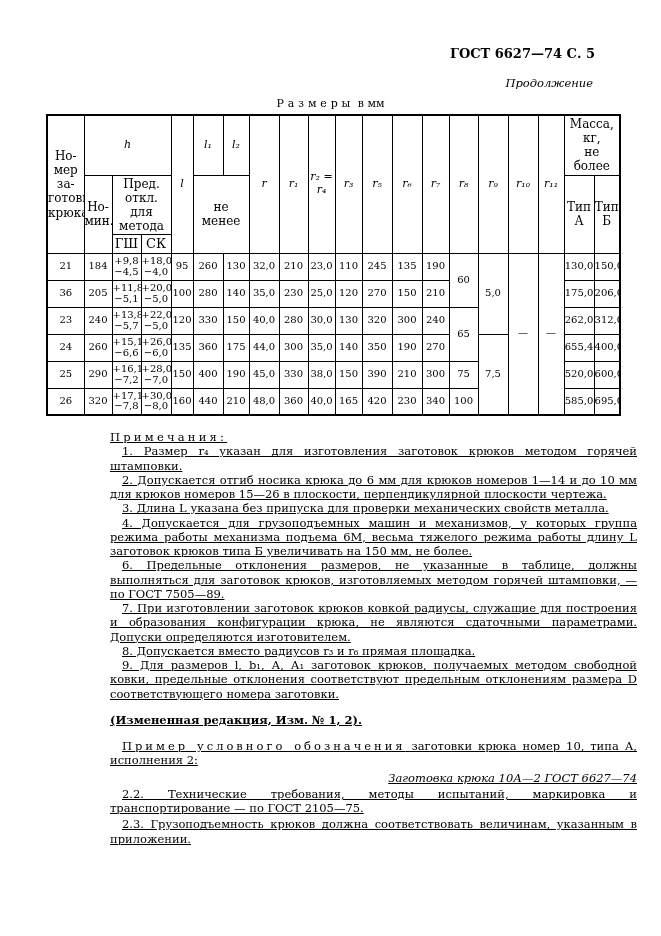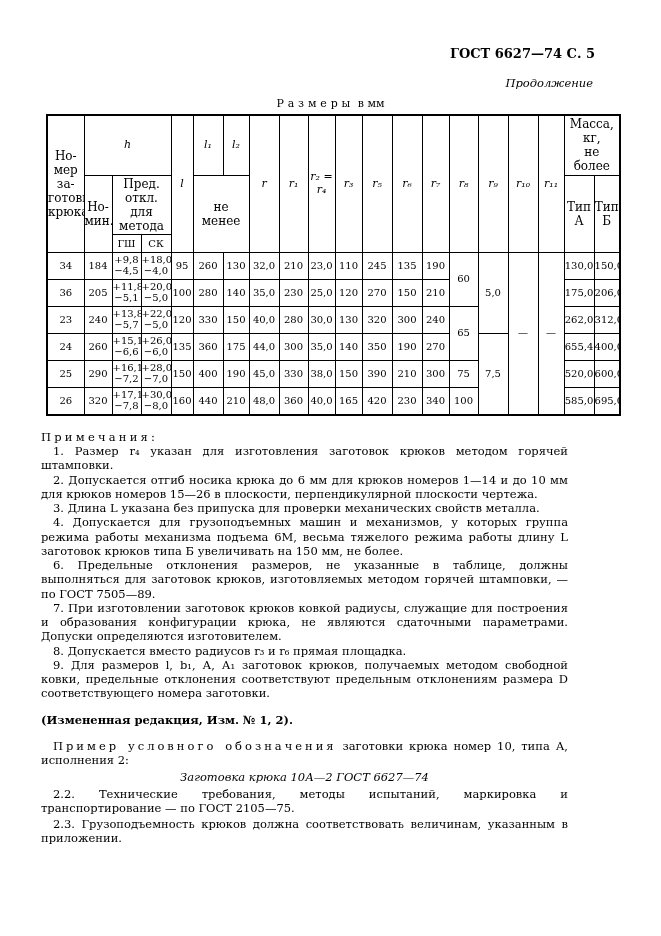--- a/index.html
+++ b/index.html
@@ -26,35 +26,35 @@
   table.dims td {
     border: 1px solid #000;
     text-align: center;
     vertical-align: middle;
     white-space: pre-line;
     overflow: hidden;
     padding: 1px 0;
   }
   thead td { font-size: 12px; line-height: 1.18; }
   thead td.math { font-size: 11px; font-style: italic; }
-  thead td.abbr { font-size: 10px; }
+  thead td.abbr { font-size: 13px; }
   tr.hrowA { height: 25px; }
   tr.hrowB { height: 29px; }
   tr.hrowC { height: 18px; }
   tbody td { font-size: 10px; line-height: 1.08; border-top-width: 2px; }
   tbody tr { height: 27px; }
 
-  .textblock { width: 527px; margin-left: 41px; font-size: 11.5px; text-align: justify; line-height: 1.24; }
+  .textblock { width: 527px; margin-left: 110px; font-size: 11.5px; text-align: justify; line-height: 1.24; text-decoration: underline; }
   .notes { margin-top: 14px; }
   .notes-title { letter-spacing: 0.28em; }
   .note { text-indent: 12px; }
   .revision { font-weight: 700; margin-top: 12px; }
   .example { margin-top: 12px; text-indent: 12px; }
   .example .spaced-wide { letter-spacing: 0.26em; }
-  .designation { text-align: center; font-style: italic; margin-top: 3px; }
+  .designation { text-align: right; font-style: italic; margin-top: 3px; }
   .section { text-indent: 12px; margin-top: 2px; }
 </style>
 </head>
 <body>
 
 <div class="page">
 
   <div class="doc-ref">ГОСТ 6627—74 С. 5</div>
   <div class="continuation">Продолжение</div>
   <div class="caption">
@@ -119,21 +119,21 @@
         <td rowspan="2">Тип
 Б</td>
       </tr>
       <tr class="hrowC">
         <td class="abbr">ГШ</td>
         <td class="abbr">СК</td>
       </tr>
     </thead>
     <tbody>
       <tr>
-        <td>34</td>
+        <td>21</td>
         <td>184</td>
         <td>+9,8
 −4,5</td>
         <td>+18,0
 −4,0</td>
         <td>95</td>
         <td>260</td>
         <td>130</td>
         <td>32,0</td>
         <td>210</td>

